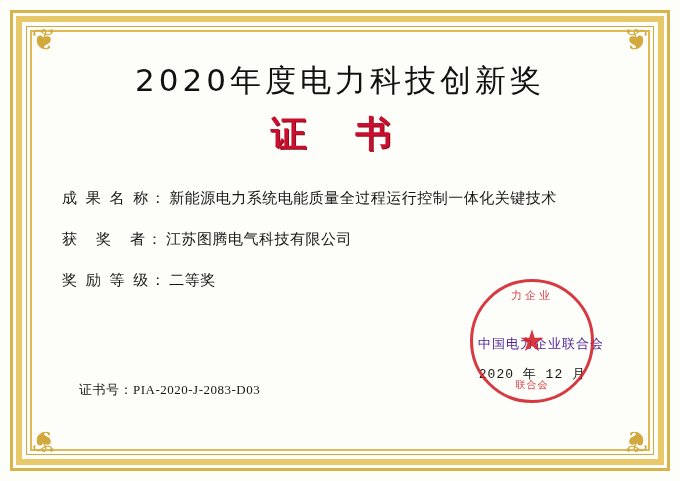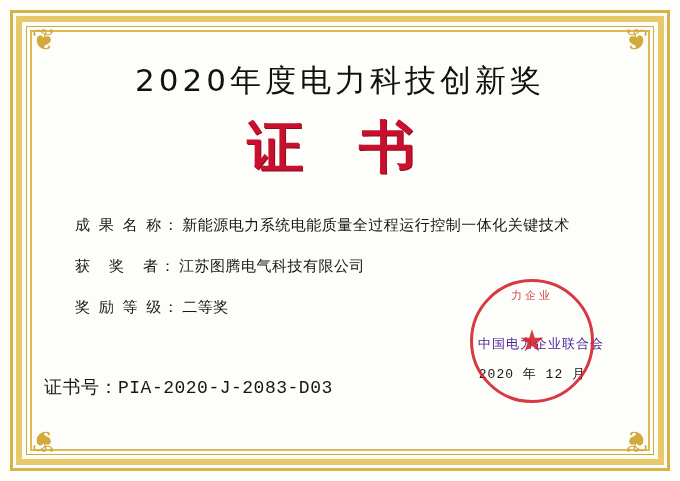--- a/index.html
+++ b/index.html
@@ -91,57 +91,56 @@
     font-size: 31px;
     font-weight: normal;
     letter-spacing: 4px;
     color: #111111;
   }
 
   .subtitle {
     text-align: center;
     margin-top: 8px;
     font-family: "DejaVu Sans", sans-serif;
-    font-size: 56px;
+    font-size: 36px;
     font-weight: bold;
     letter-spacing: 18px;
     color: #c8102e;
     text-shadow: 1px 1px 0 #8d0b20;
   }
 
   .fields {
     margin-top: 30px;
     padding-left: 22px;
     padding-right: 10px;
   }
   .field-row {
     display: flex;
     align-items: flex-start;
     margin-bottom: 22px;
     font-size: 15px;
     color: #161616;
     font-family: "DejaVu Sans", sans-serif;
-    margin-left: 13px;
   }
   .field-label {
     white-space: nowrap;
     letter-spacing: 2px;
   }
   .field-value {
     margin-left: 2px;
     letter-spacing: 0.5px;
   }
 
   .cert-no {
     position: absolute;
-    left: 4px;
+    left: 39px;
     bottom: 42px;
-    font-size: 18px;
+    font-size: 13px;
     color: #161616;
-    font-family: Liberation Mono, monospace;
+    font-family: Liberation Serif, serif;
     letter-spacing: 0.5px;
   }
 
   
   .seal {
     position: absolute;
     right: 46px;
     bottom: 38px;
     width: 118px;
     height: 118px;
@@ -241,16 +240,17 @@
     </div>
 
     <div class="cert-no">证书号：PIA-2020-J-2083-D03</div>
 
     <div class="org-name">中国电力企业联合会</div>
     <div class="issue-date">2020 年 12 月</div>
 
     <div class="seal">
       <div class="seal-arc-top">力企业</div>
       <div class="seal-star">★</div>
+      <div class="seal-arc-bottom">联合会</div>
     </div>
 
   </div>
 </div>
 
 </body></html>

